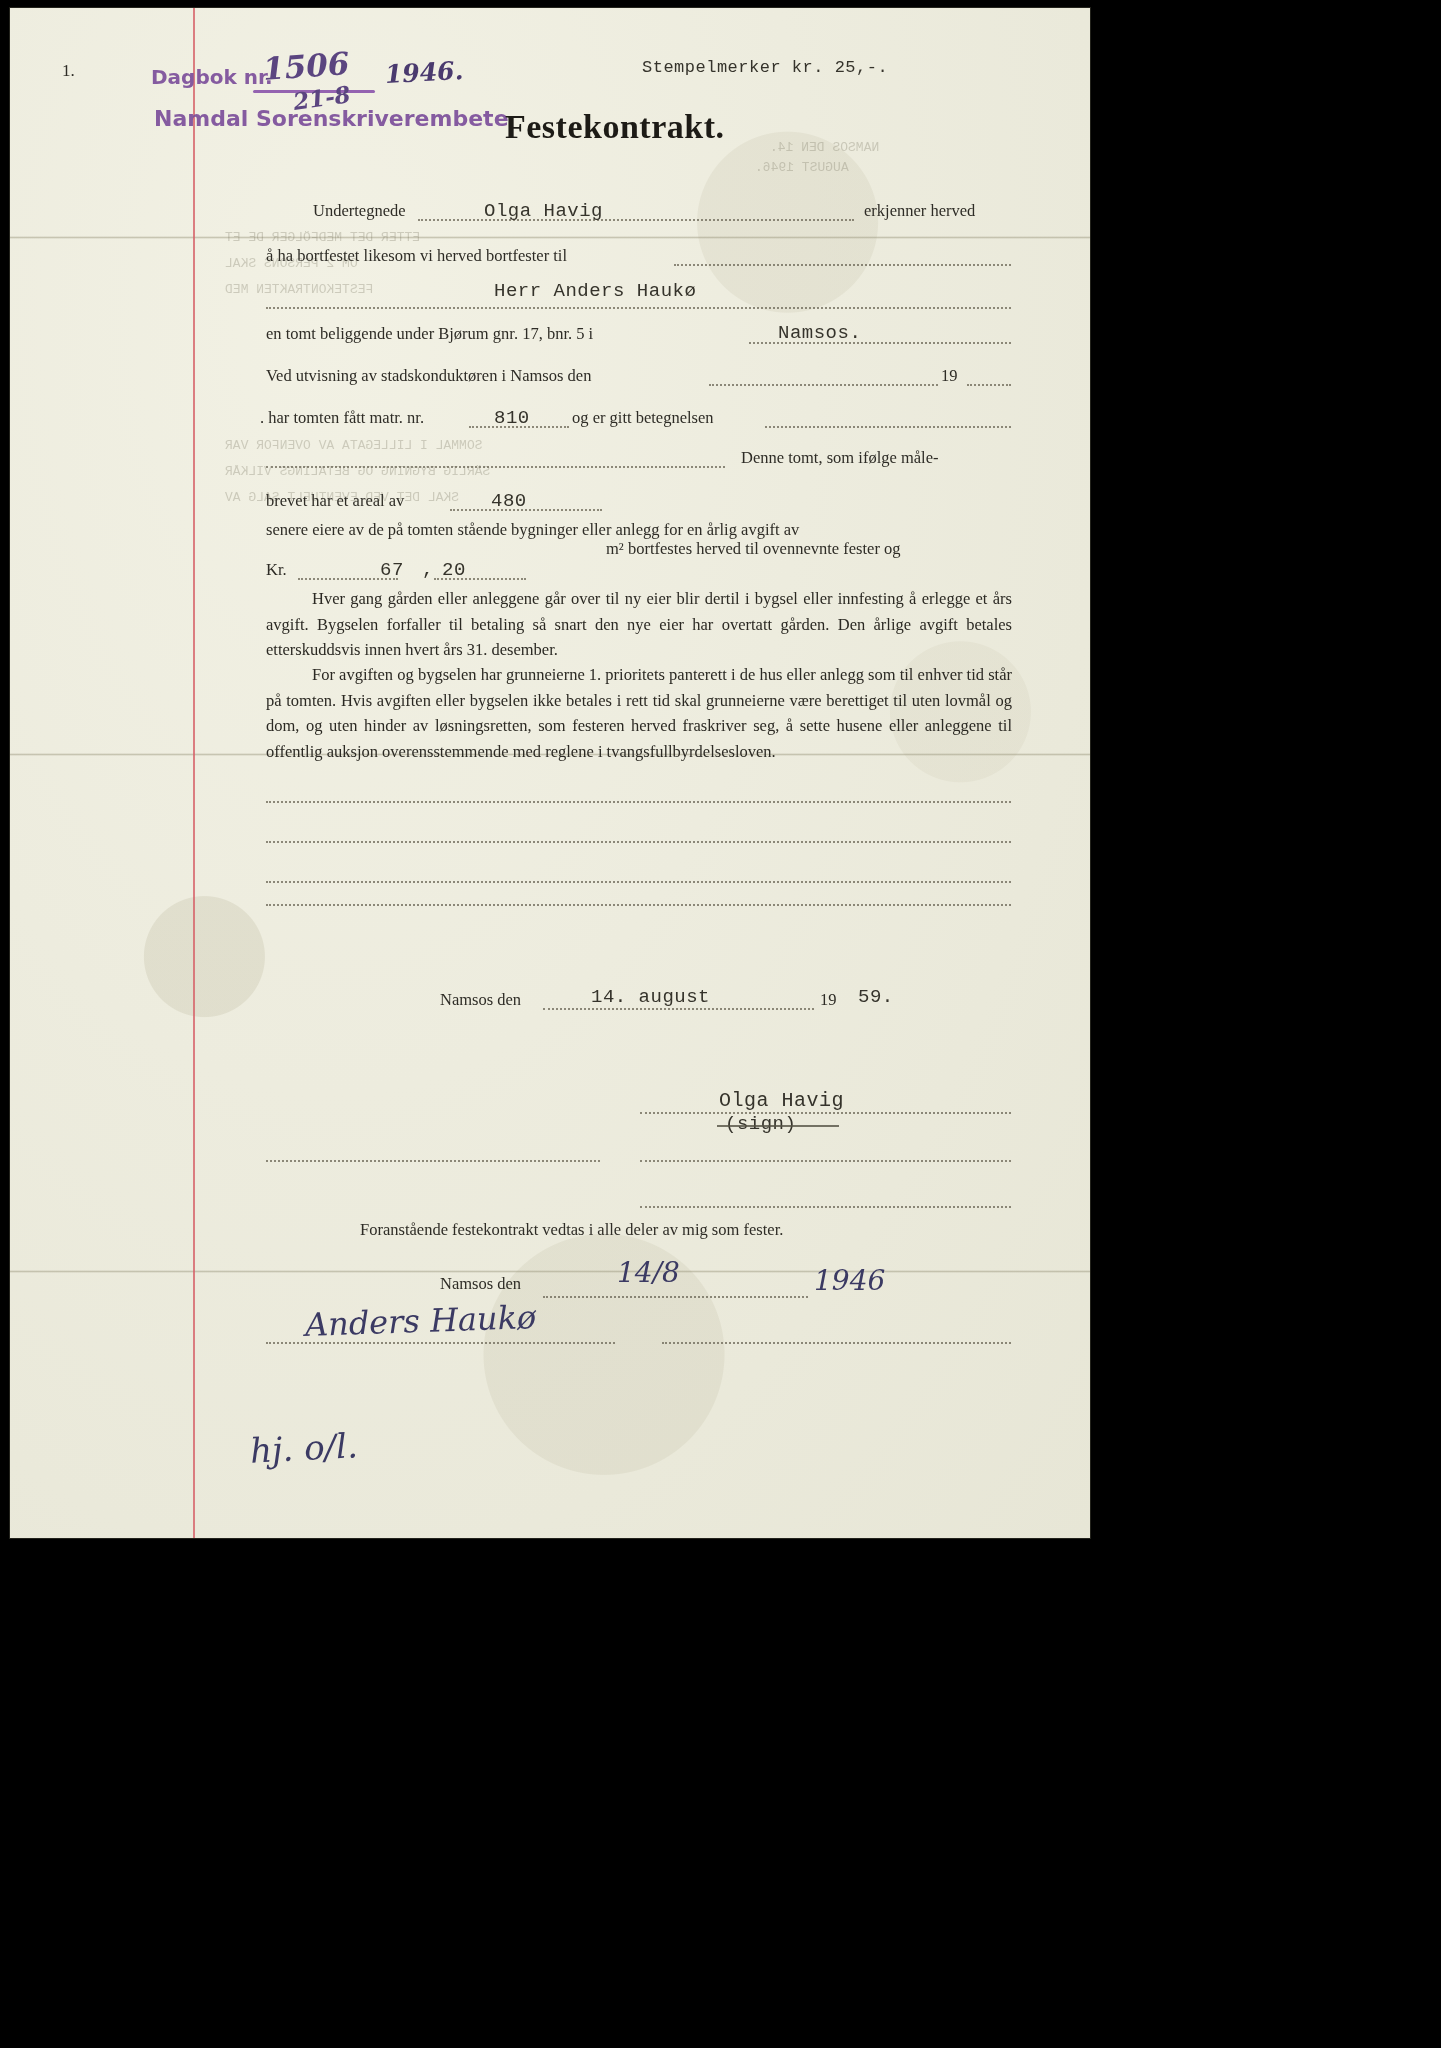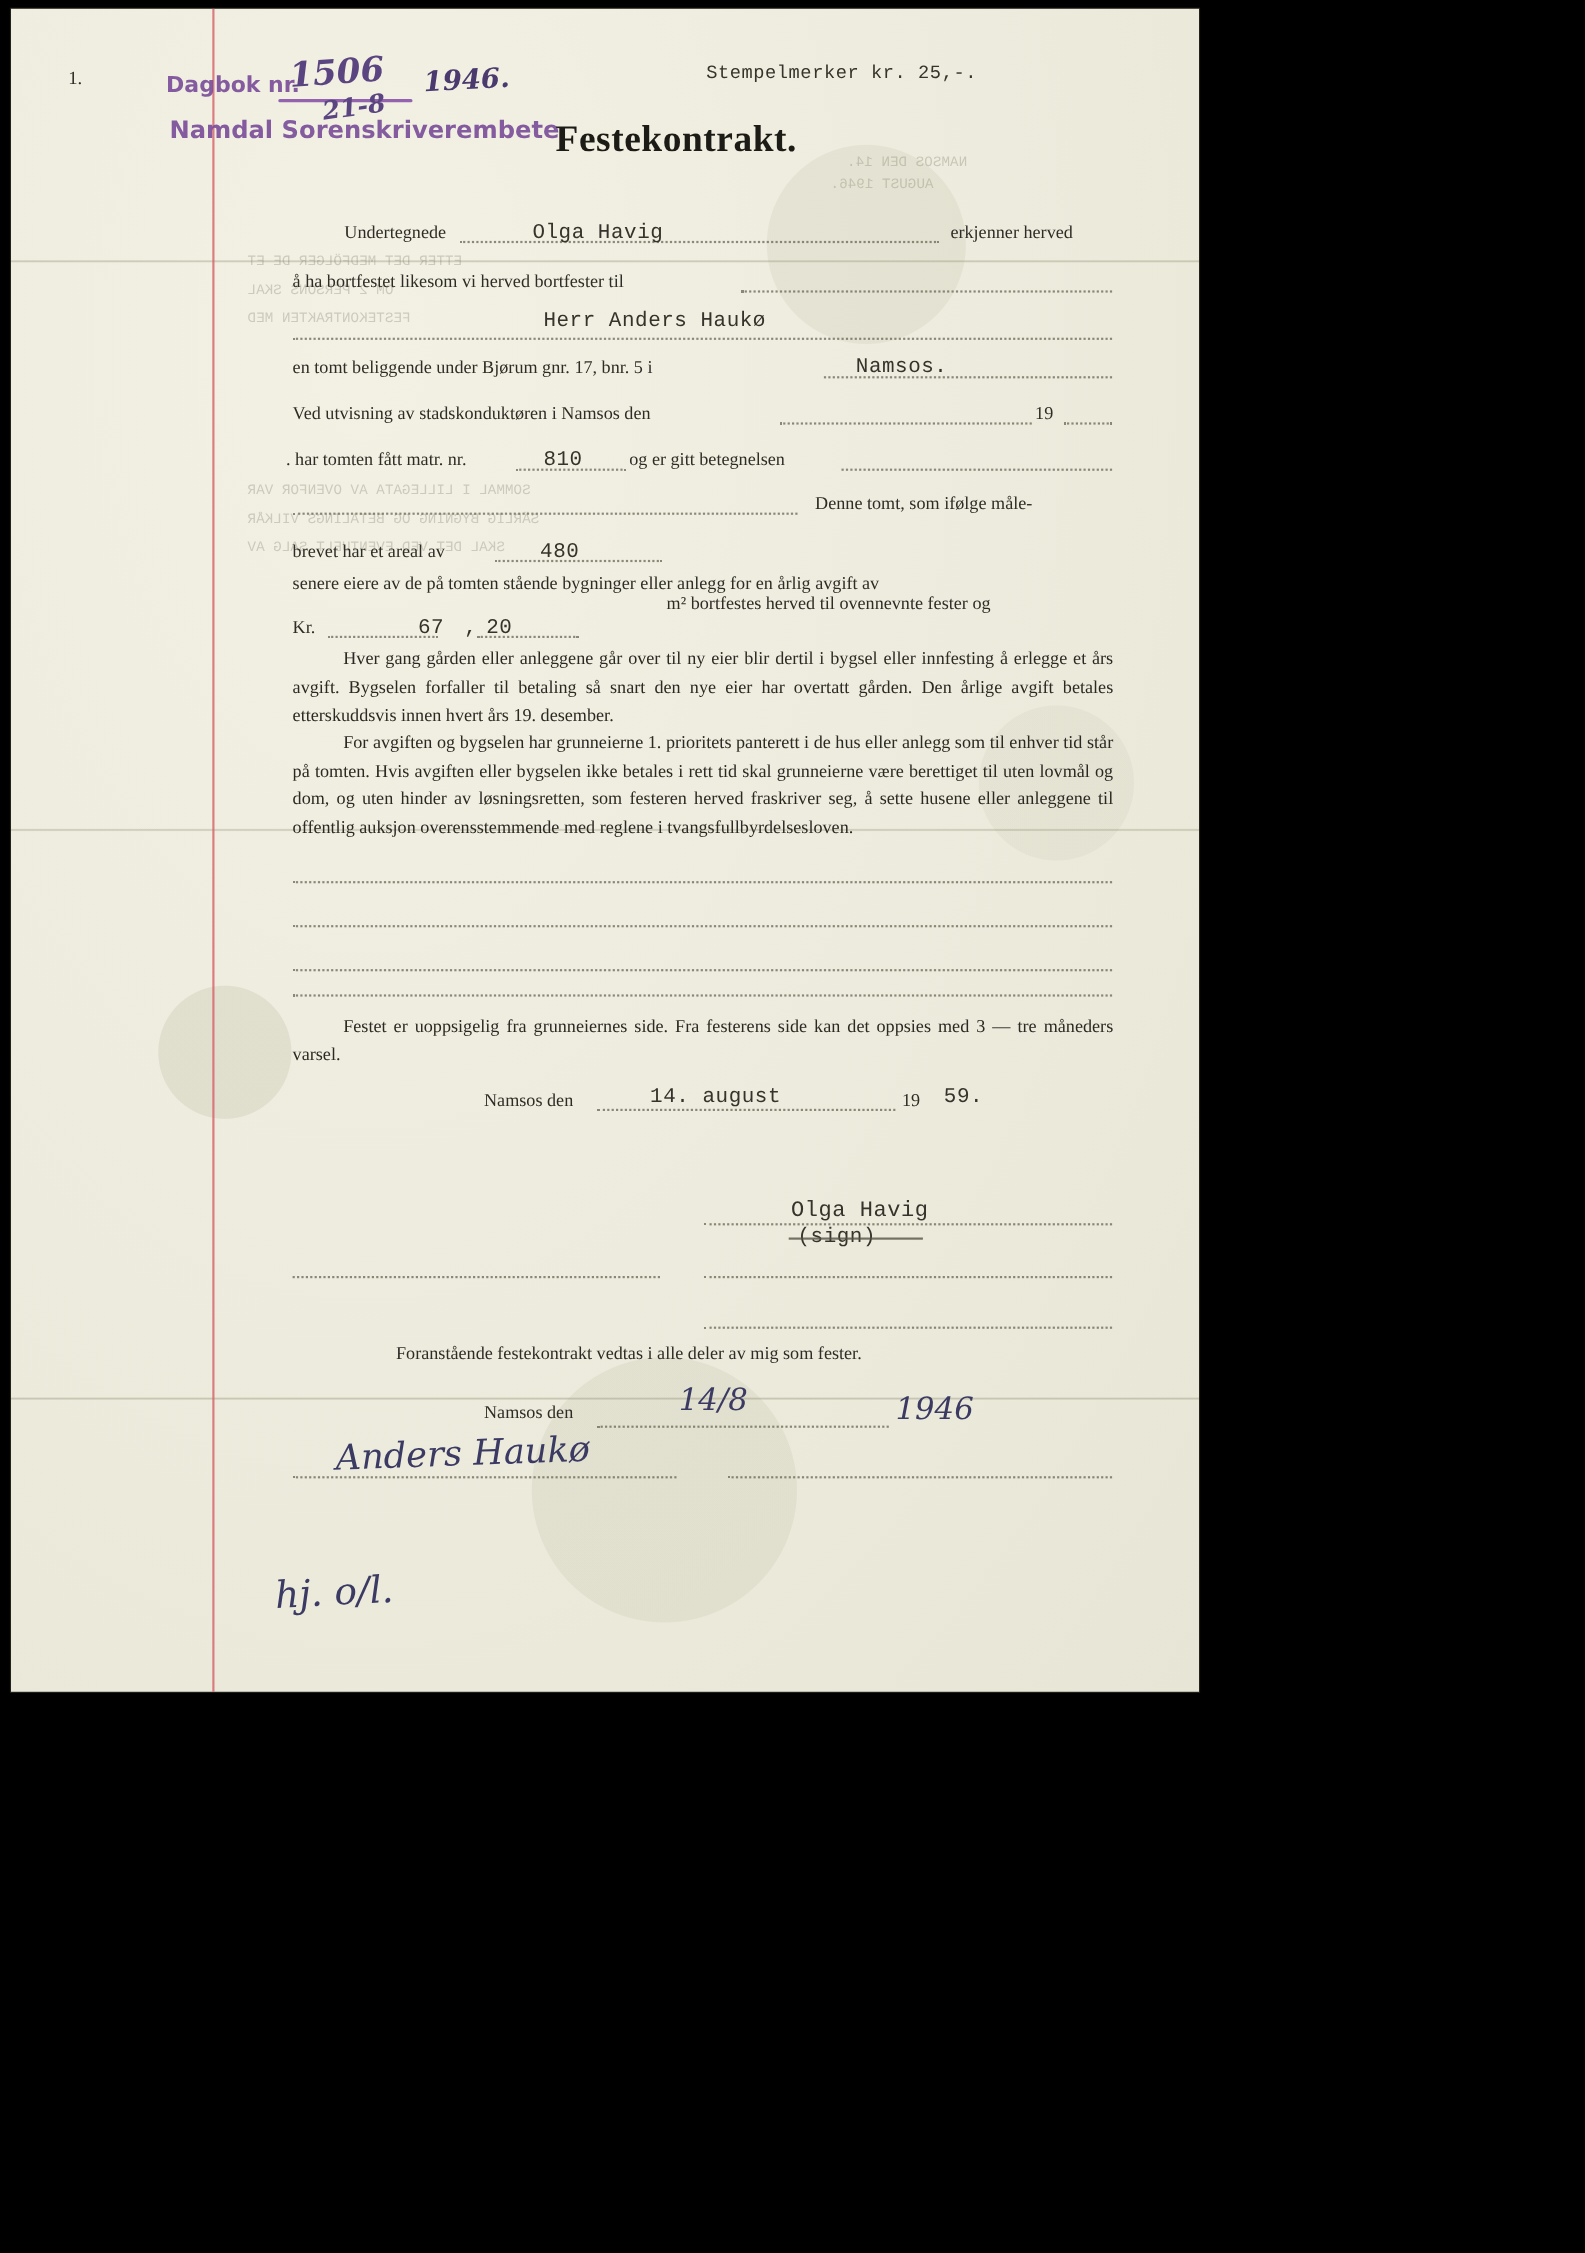--- a/index.html
+++ b/index.html
@@ -192,29 +192,28 @@
 
     <div class="t serif lbl" style="left:256px;top:512px;">senere eiere av de på tomten stående bygninger eller anlegg for en årlig avgift av</div>
 
     <div class="t serif lbl" style="left:256px;top:552px;">Kr.</div>
     <div class="dotted" style="left:288px;top:570px;width:100px;"></div>
     <div class="typed" style="left:370px;top:551px;font-size:19px;">67</div>
     <div class="typed" style="left:412px;top:551px;font-size:19px;">,</div>
     <div class="dotted" style="left:424px;top:570px;width:92px;"></div>
     <div class="typed" style="left:432px;top:551px;font-size:19px;">20</div>
 
-    <div class="para" style="left:256px;top:578px;width:746px;text-indent:46px;">Hver gang gården eller anleggene går over til ny eier blir dertil i bygsel eller innfesting å erlegge et års avgift. Bygselen forfaller til betaling så snart den nye eier har overtatt gården. Den årlige avgift betales etterskuddsvis innen hvert års 19. desember.</div>
+    <div class="para" style="left:256px;top:578px;width:746px;text-indent:46px;">Hver gang gården eller anleggene går over til ny eier blir dertil i bygsel eller innfesting å erlegge et års avgift. Bygselen forfaller til betaling så snart den nye eier har overtatt gården. Den årlige avgift betales etterskuddsvis innen hvert års 31. desember.</div>
     <div class="para" style="left:256px;top:654px;width:746px;text-indent:46px;">For avgiften og bygselen har grunneierne 1. prioritets panterett i de hus eller anlegg som til enhver tid står på tomten. Hvis avgiften eller bygselen ikke betales i rett tid skal grunneierne være berettiget til uten lovmål og dom, og uten hinder av løsningsretten, som festeren herved fraskriver seg, å sette husene eller anleggene til offentlig auksjon overensstemmende med reglene i tvangsfullbyrdelsesloven.</div>
 
     <div class="dotted" style="left:256px;top:793px;width:745px;"></div>
     <div class="dotted" style="left:256px;top:833px;width:745px;"></div>
     <div class="dotted" style="left:256px;top:873px;width:745px;"></div>
     <div class="dotted" style="left:256px;top:896px;width:745px;"></div>
 
-    <div class="para" style="left:256px;top:912px;width:746px;text-indent:46px;">Festet er uoppsigelig fra grunneiernes side. Fra festerens side kan det oppsies med 3 — tre måneders varsel.</div>
 
     <div class="t serif lbl" style="left:430px;top:982px;">Namsos den</div>
     <div class="dotted" style="left:533px;top:1000px;width:271px;"></div>
     <div class="typed" style="left:581px;top:978px;font-size:19px;">14. august</div>
     <div class="t serif lbl" style="left:810px;top:982px;">19</div>
     <div class="typed" style="left:848px;top:978px;font-size:19px;">59.</div>
 
     <div class="dotted" style="left:630px;top:1104px;width:371px;"></div>
     <div class="typed" style="left:709px;top:1081px;font-size:20px;">Olga Havig</div>
     <div class="typed" style="left:715px;top:1105px;font-size:19px;">(sign)</div>

